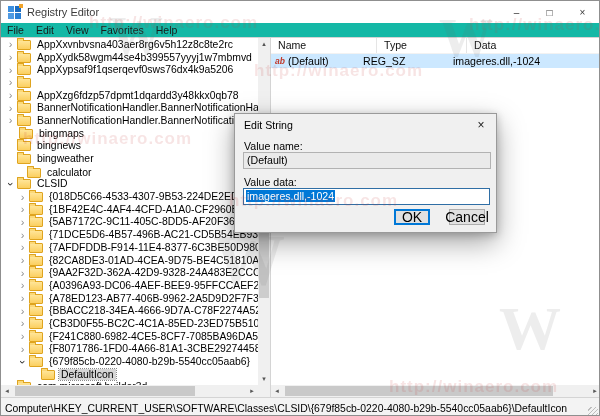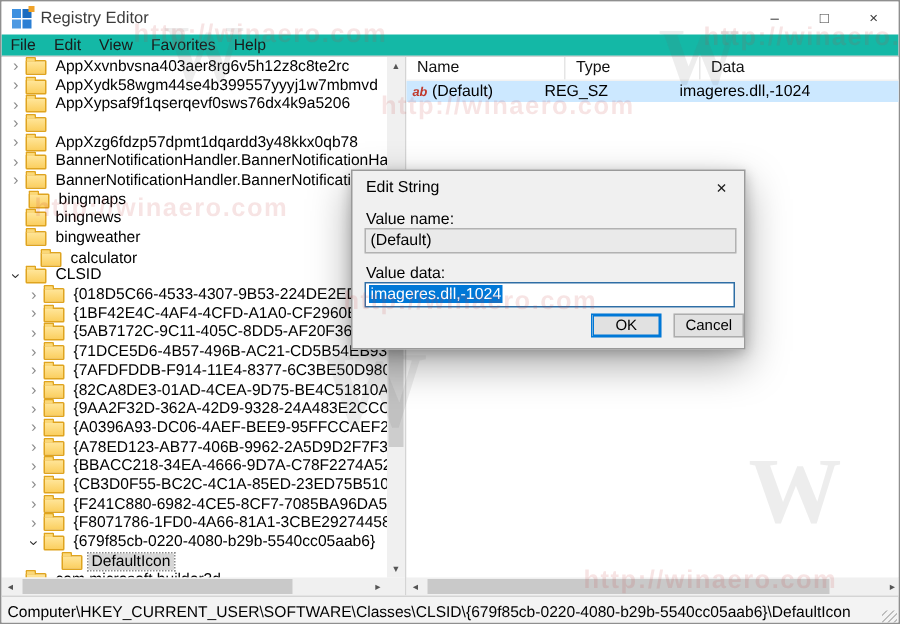--- a/index.html
+++ b/index.html
@@ -78,23 +78,23 @@
   .dlg-title{position:absolute;left:0;top:0;width:100%;height:21px;display:flex;align-items:center;}
   .dlg-title .txt{padding-left:9px;color:#000;}
   .dlg-close{position:absolute;right:0;top:0;width:30px;height:21px;display:flex;
              align-items:center;justify-content:center;font-size:12px;color:#1a1a1a;}
   .dlg-label{position:absolute;left:9px;color:#000;}
   .field-ro{position:absolute;left:8px;width:243px;height:14px;background:#eaeaea;
             border:1px solid #b2b2b2;padding:1px 0 0 3px;color:#000;}
   .field-edit{position:absolute;left:8px;width:243px;height:14px;background:#fff;
               border:1px solid #2f6ea5;padding:1px 0 0 2px;}
   .seltext{background:#0078d7;color:#fff;padding:0 1px;}
-  .dlg-btn{position:absolute;height:16px;width:47px;box-sizing:border-box;background:#e1e1e1;
+  .dlg-btn{position:absolute;height:16px;width:36px;box-sizing:border-box;background:#e1e1e1;
            border:1px solid #adadad;display:flex;align-items:center;justify-content:center;
-           font-size:10px;}
+           font-size:14px;}
   .dlg-btn.focused{border:1px solid #0078d7;box-shadow:inset 0 0 0 1px #0078d7;}
   
   .wm{position:absolute;z-index:40;pointer-events:none;white-space:nowrap;}
   .wm.url{font-size:17px;letter-spacing:1px;color:rgba(198,62,62,.14);font-weight:bold;}
   .wm.mono{font-family:"Liberation Serif",serif;font-weight:bold;color:rgba(110,110,110,.12);}
 </style>
 </head>
 <body>
 
 <div id="app">

